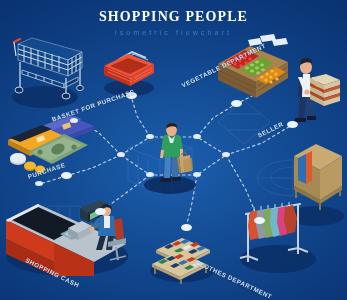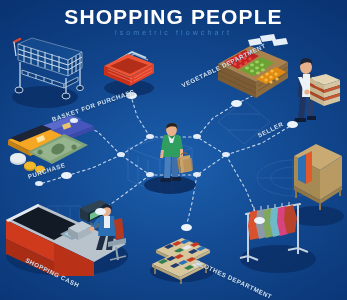--- a/index.html
+++ b/index.html
@@ -24,22 +24,22 @@
   .node{position:absolute;width:11px;height:7px;border-radius:50%;
         background:#ecf3fb;box-shadow:0 0 0 0 rgba(0,0,0,0);}
   .node.sm{width:8px;height:5px;background:#e3ecf7;}
 
   
   .plat{position:absolute;border-radius:50%;background:#0b2f66;opacity:.85;}
 
   
   #title-block{position:absolute;left:0;top:8px;width:347px;text-align:center;}
   #main-title{
-    font-size:21px;font-weight:bold;letter-spacing:1.1px;color:#ffffff;
-    font-family:Liberation Sans, sans-serif;line-height:18px;
+    font-size:14px;font-weight:bold;letter-spacing:1.1px;color:#ffffff;
+    font-family:Liberation Serif, serif;line-height:18px;
   }
   #sub-title{
     font-size:7px;letter-spacing:3.1px;color:#3f7dc4;margin-top:3px;
     font-family:"Liberation Sans", sans-serif;
   }
 
   
   .cap{
     position:absolute;color:#cfe0f2;font-size:6.2px;font-weight:bold;
     letter-spacing:.55px;white-space:nowrap;

